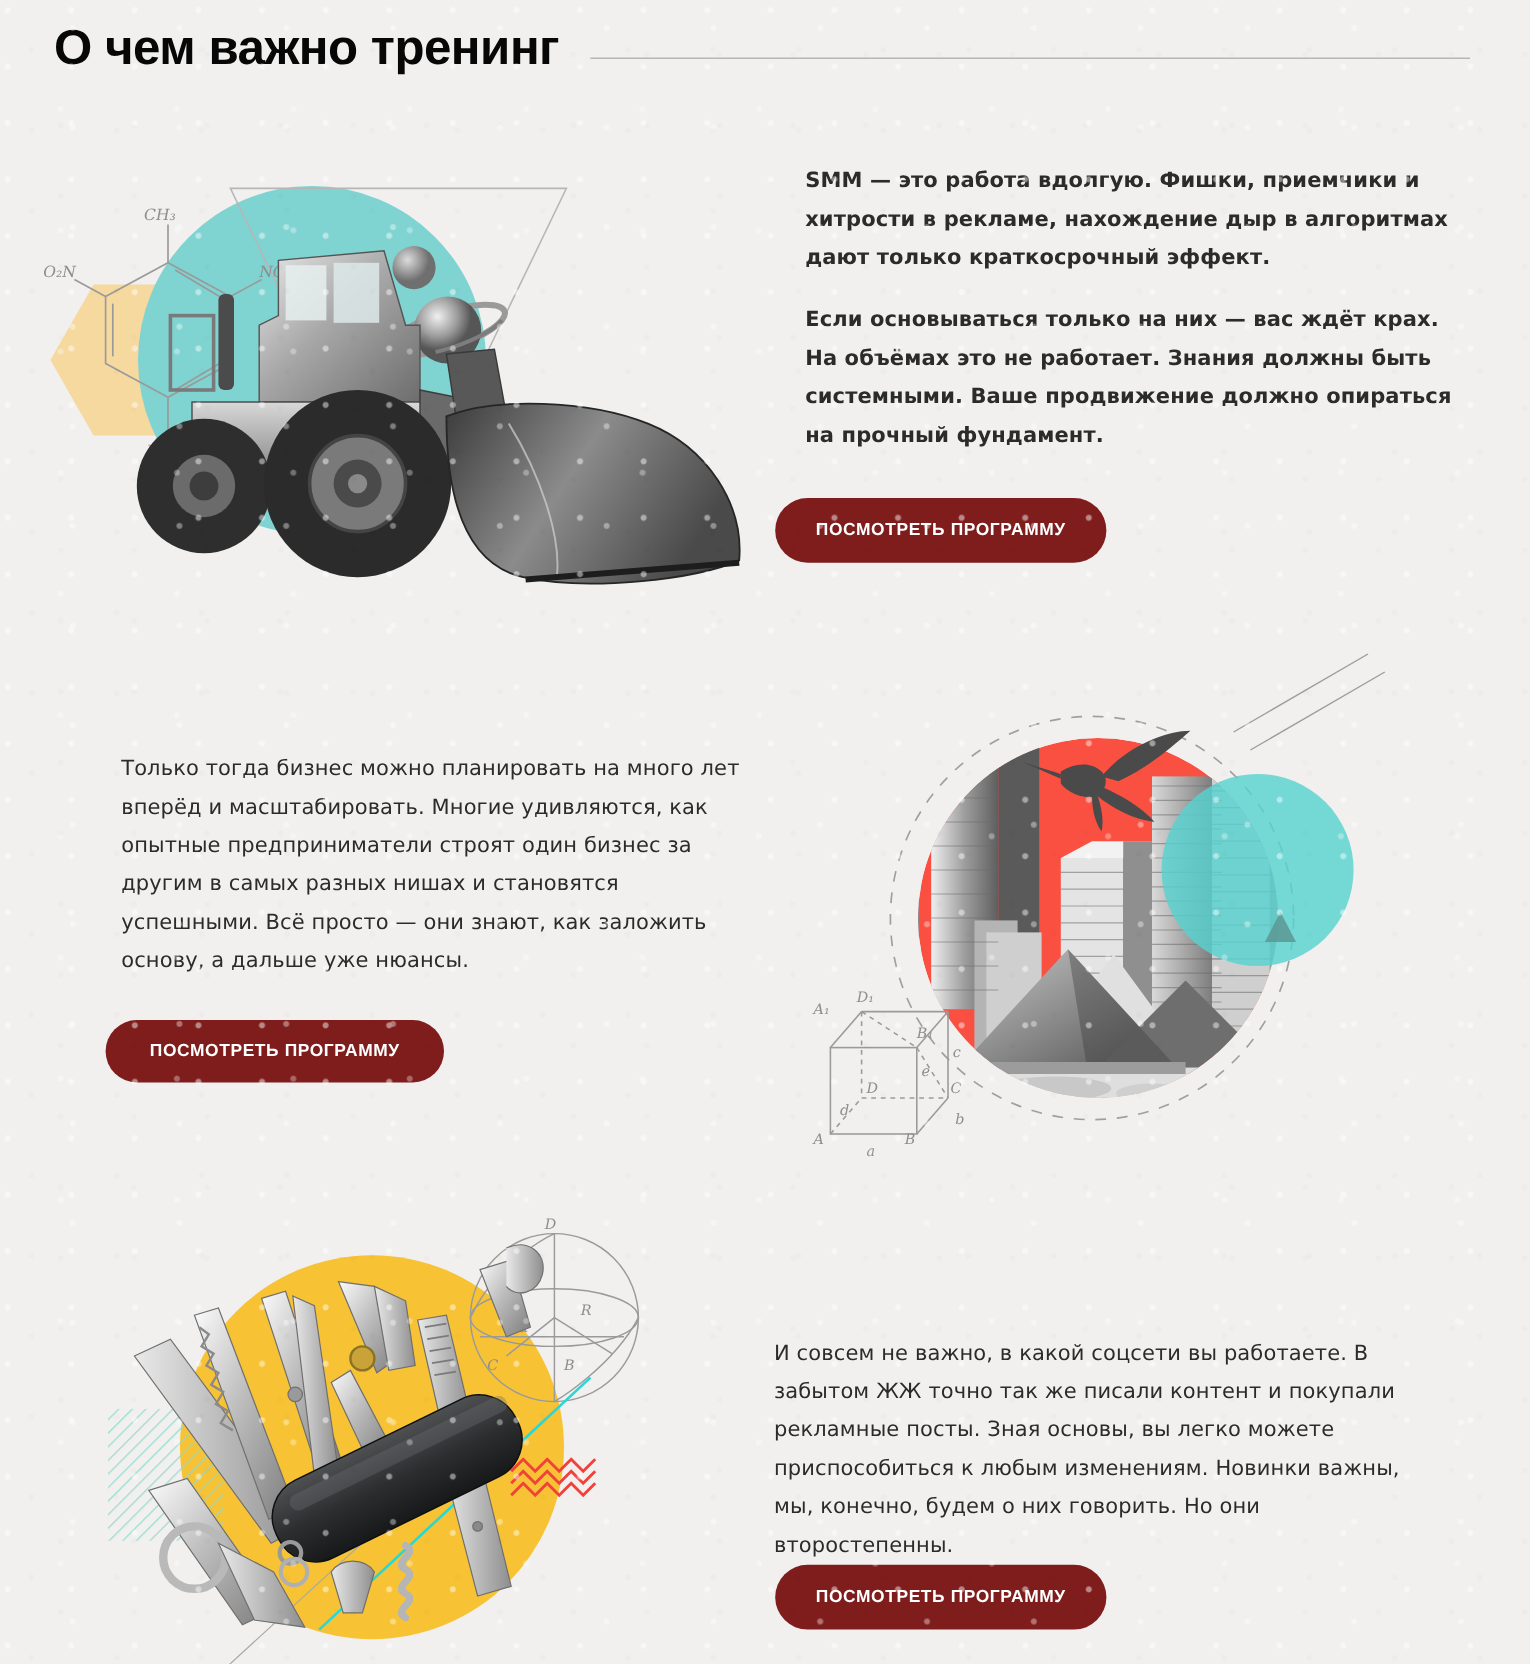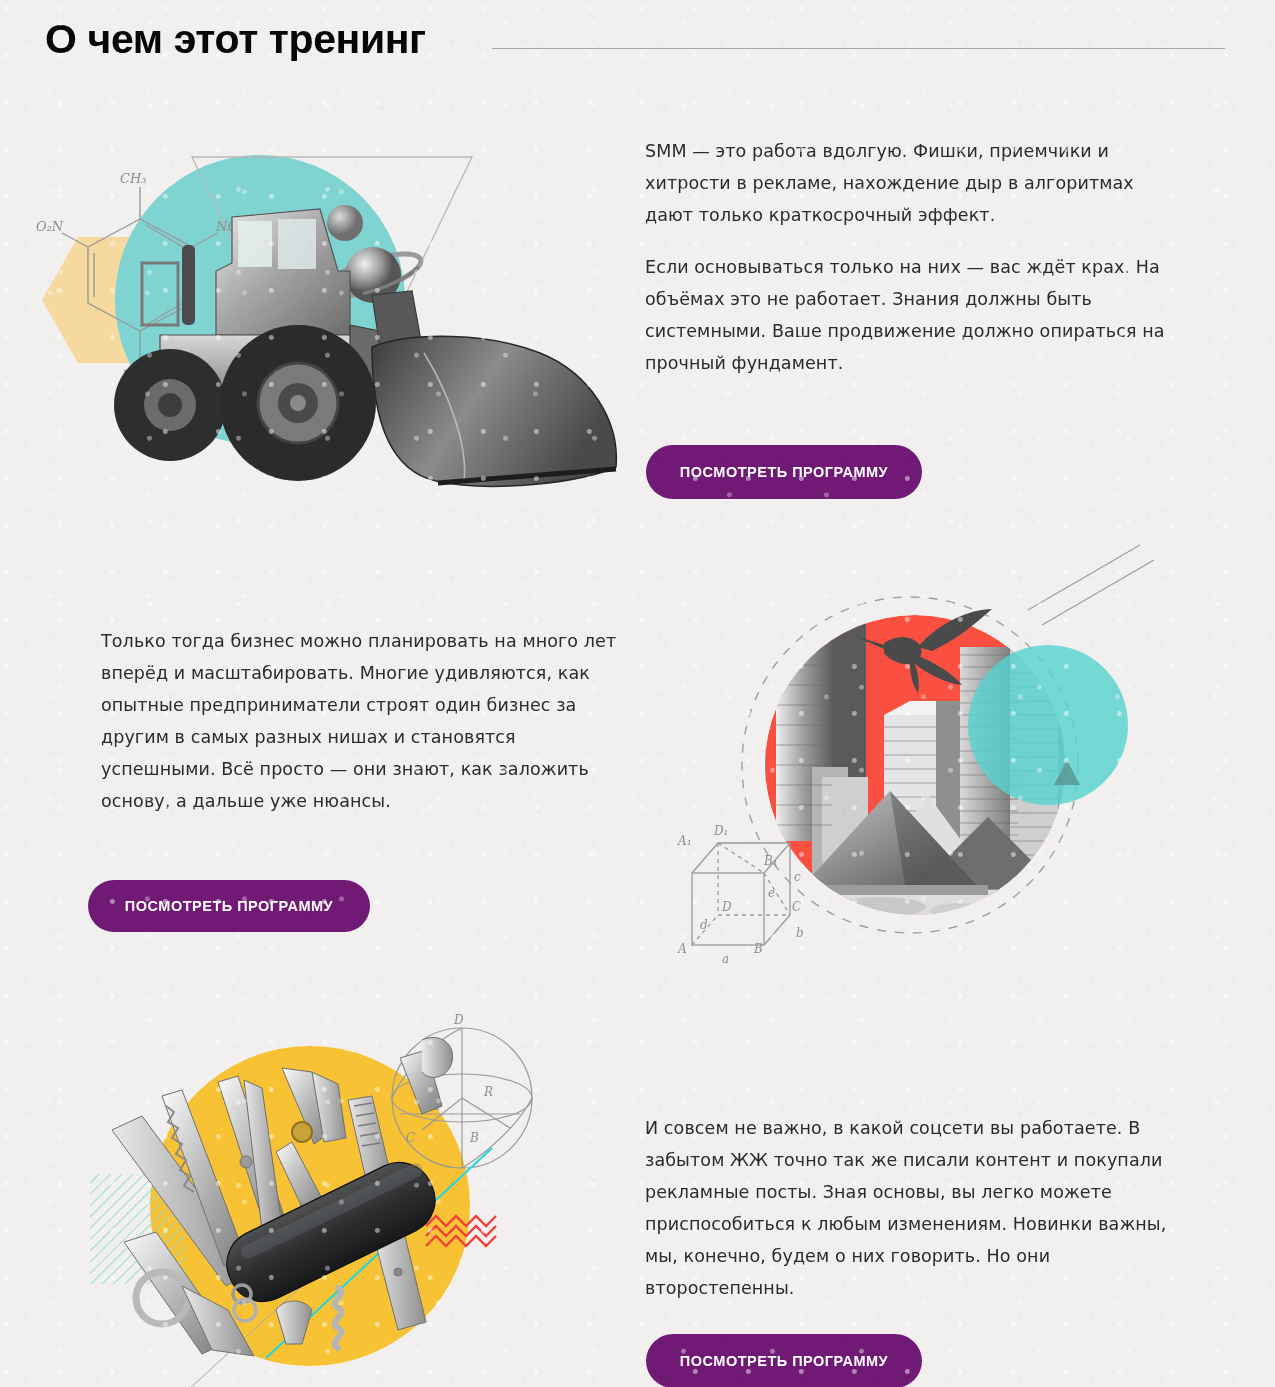--- a/index.html
+++ b/index.html
@@ -62,59 +62,58 @@
     color: #2b2b2b;
     letter-spacing: .1px;
   }
   .copy p + p { margin-top: 20px; }
 
   .cta {
     position: absolute;
     display: inline-flex;
     align-items: center;
     justify-content: center;
-    background: #701a75;
+    background: #7f1d1d;
     color: #ffffff;
     border: none;
     border-radius: 30px;
     font-family: "Liberation Sans", sans-serif;
     font-size: 14.5px;
     font-weight: 700;
     letter-spacing: .5px;
     cursor: pointer;
     white-space: nowrap;
-    margin-top: 30px;
   }
 
   
   .collage { position: absolute; text-decoration: underline; }
   .collage svg { display: block; overflow: visible; }
 
   
   #block1-art { left: 20px;  top: 95px;  width: 620px; height: 420px; }
-  #block1-copy { left: 645px; top: 135px; width: 540px; }
+  #block1-copy { left: 671px; top: 135px; width: 540px; font-weight: bold; }
   #cta-1 { left: 646px; top: 415px; width: 276px; height: 54px; }
 
   
   #block2-copy { left: 85px;  top: 625px; width: 530px; margin-left: 16px; }
   #cta-2 { left: 88px;  top: 850px; width: 282px; height: 52px; }
   #block2-art { left: 670px; top: 555px; width: 490px; height: 420px; }
 
   
   #block3-art { left: 70px;  top: 1010px; width: 490px; height: 380px; }
   #block3-copy { left: 645px; top: 1112px; width: 540px; }
   #cta-3 { left: 646px; top: 1304px; width: 276px; height: 54px; }
 
   .lbl { font-family: "DejaVu Serif", serif; fill: #8d8d8d; font-style: italic; }
 </style>
 </head>
 <body>
 
 <div class="page-header">
-  <h1 class="page-title">О чем этот тренинг</h1>
+  <h1 class="page-title">О чем важно тренинг</h1>
   <div class="header-rule"></div>
 </div>
 
 <div class="block collage" id="block1-art">
   <svg width="620" height="420" viewBox="0 0 620 420" aria-hidden="true">
     <defs>
       <clipPath id="c1">
           <circle cx="240" cy="205" r="145"></circle>
         </clipPath>
       <linearGradient id="metalA" x1="0" y1="0" x2="1" y2="1">

